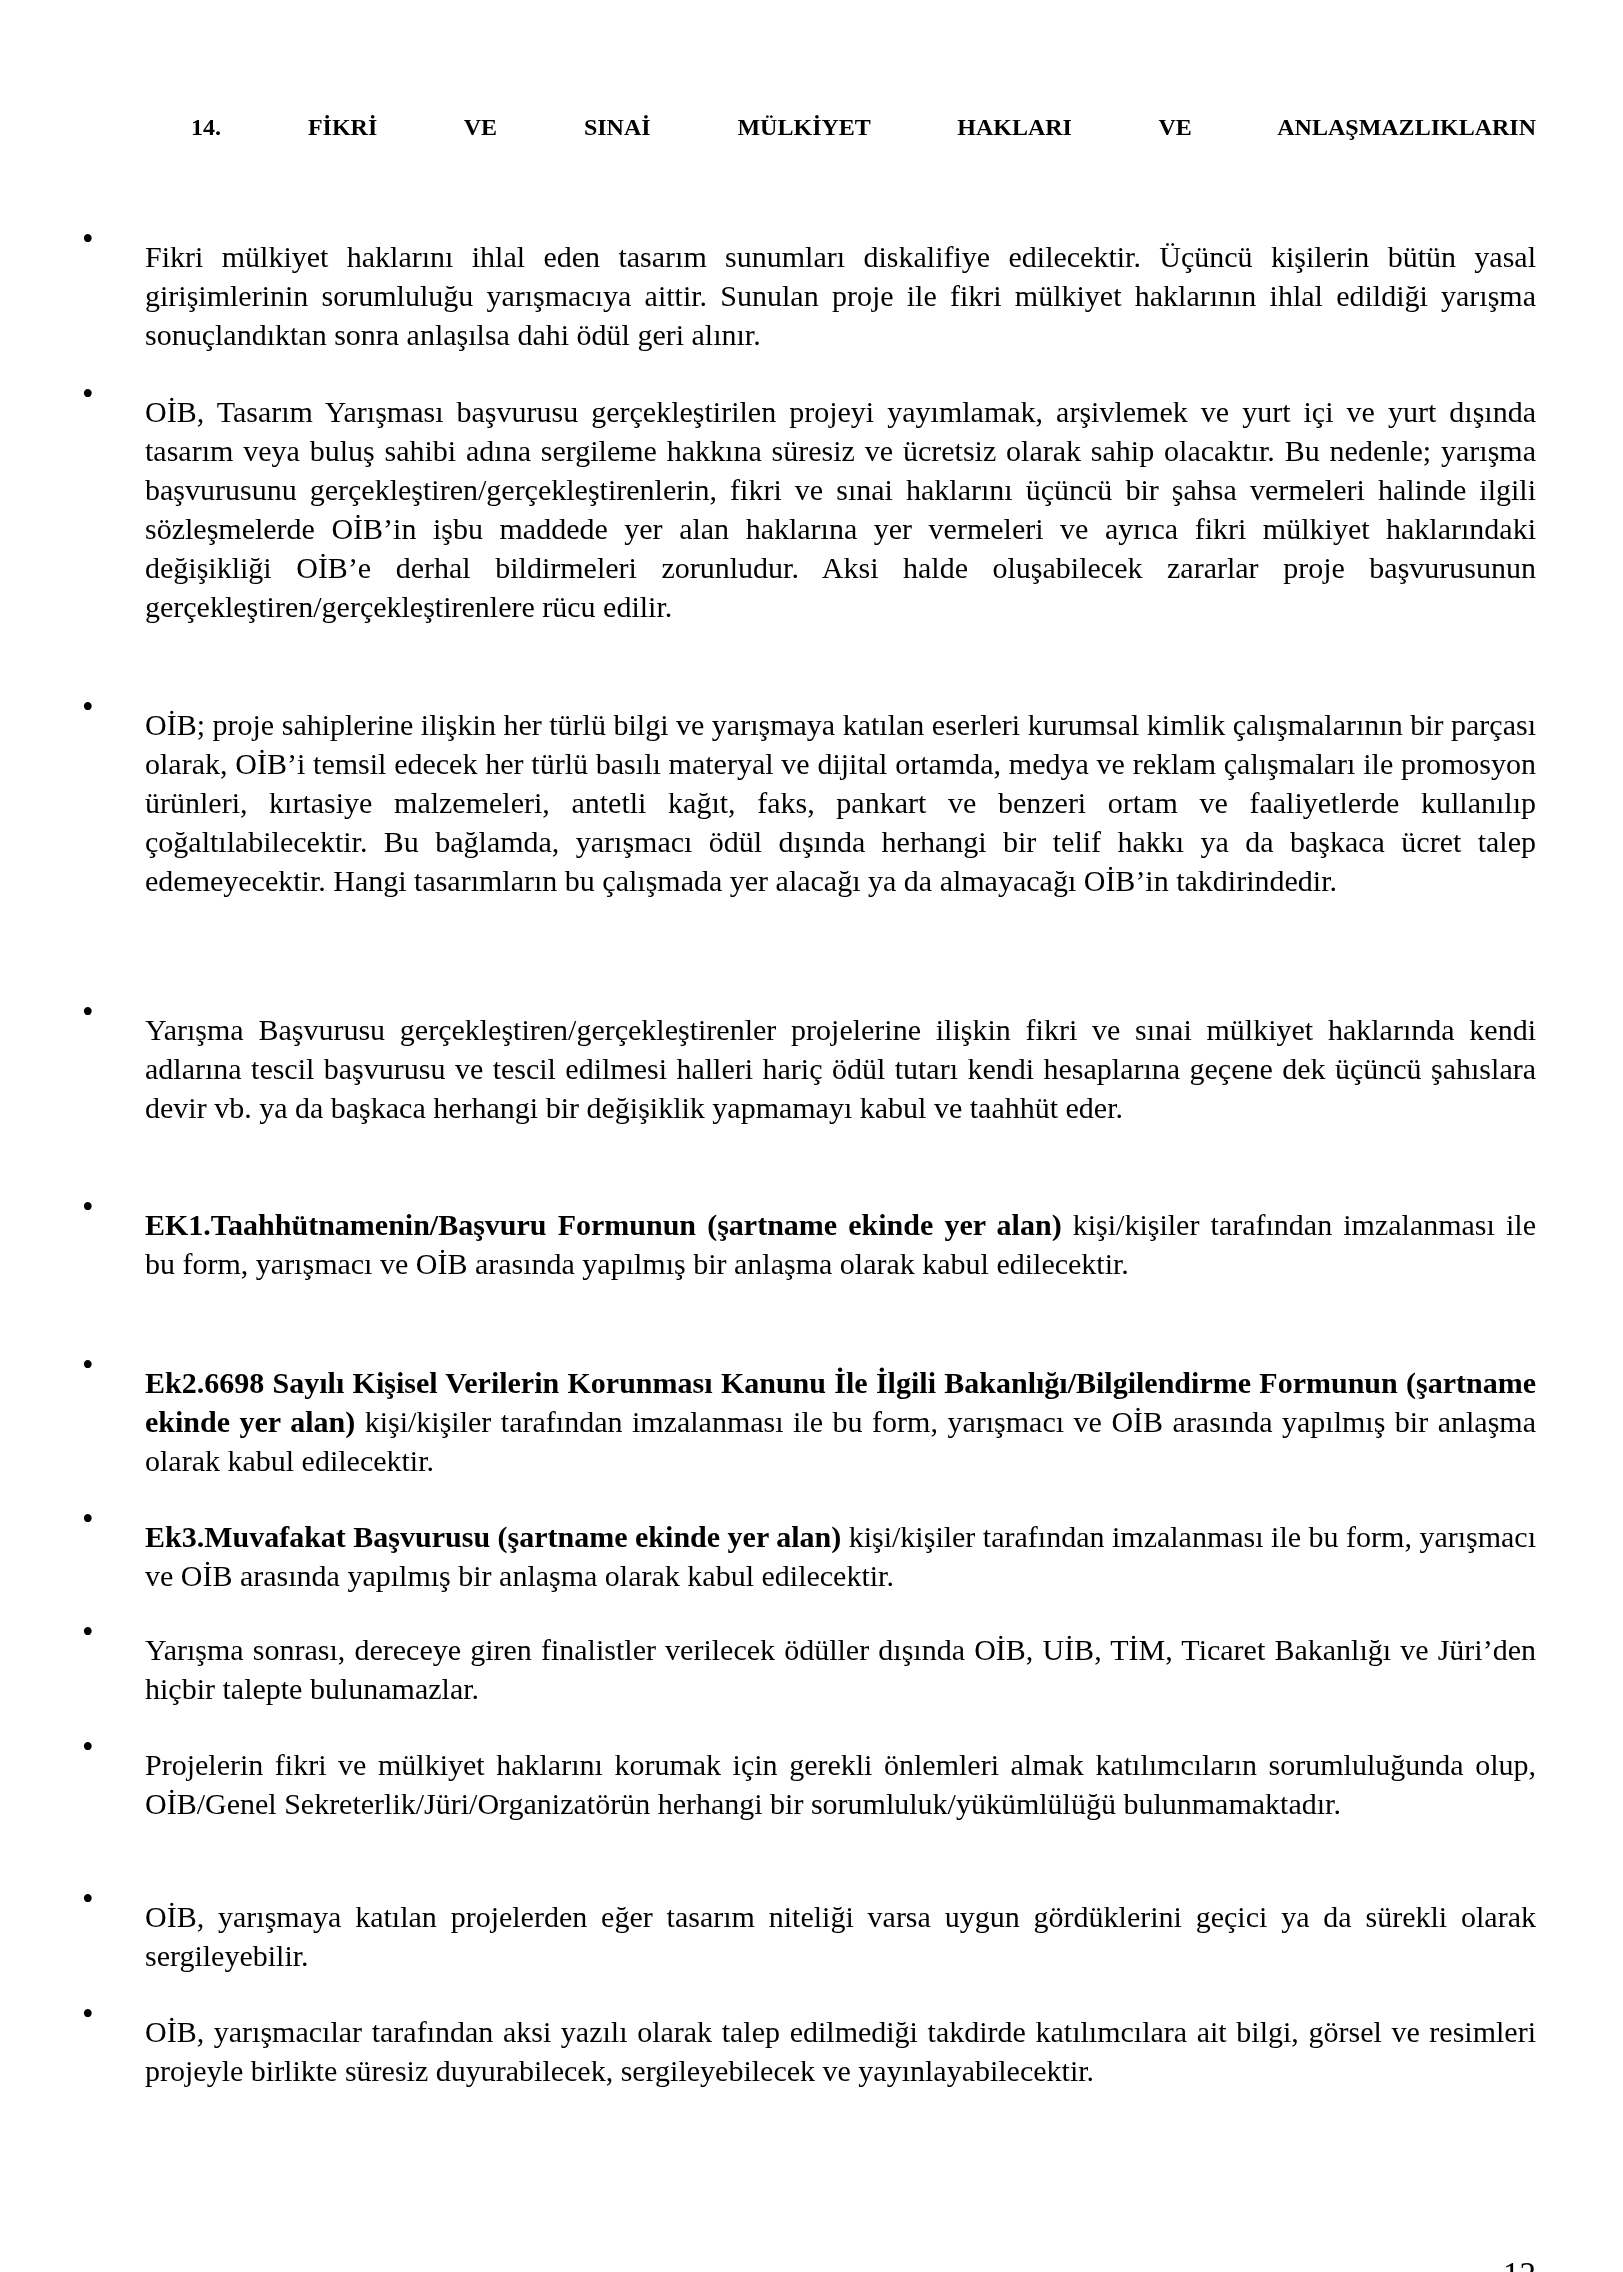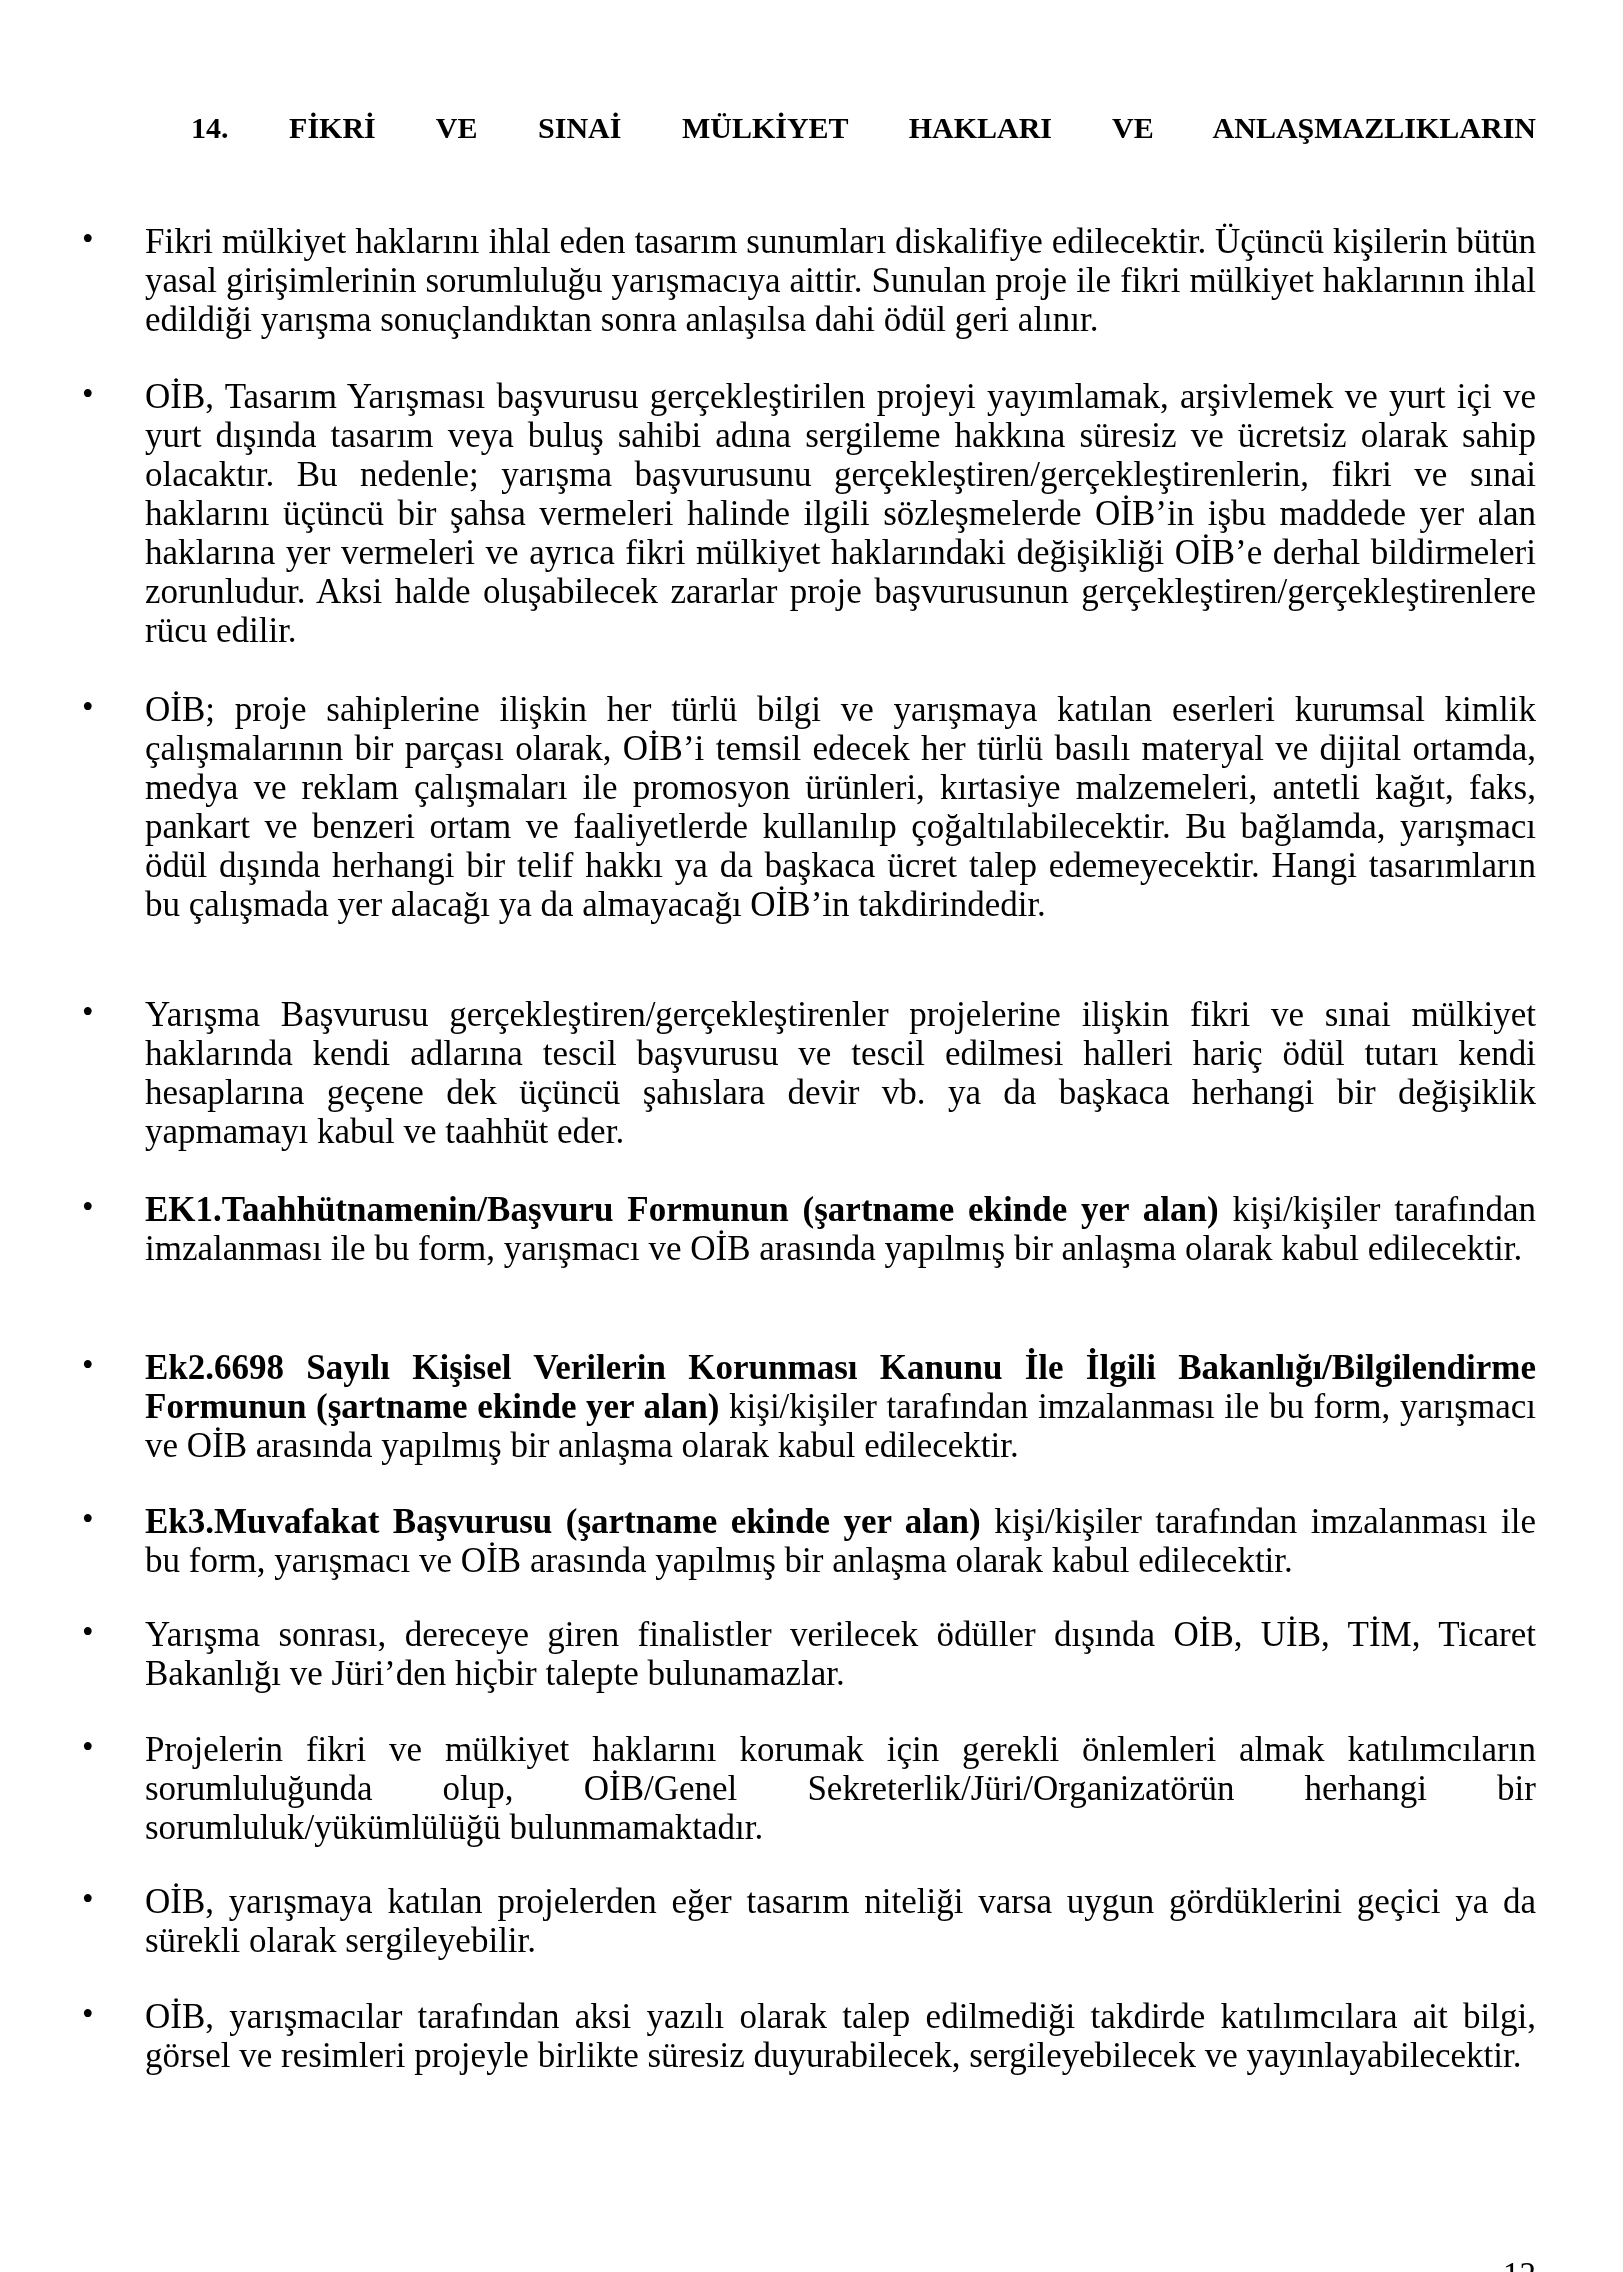--- a/index.html
+++ b/index.html
@@ -21,21 +21,21 @@
       top: 0;
       width: 1623px;
       height: 2273px;
     }
     .heading {
       position: absolute;
       left: 191px;
       top: 108px;
       width: 1345px;
       font-weight: bold;
-      font-size: 30px;
+      font-size: 24px;
       line-height: 39px;
       text-align: justify;
       text-align-last: left;
       margin: 0;
       word-spacing: 10.2px;
     }
     .heading .line1 {
       display: block;
       text-align: justify;
       text-align-last: justify;
@@ -62,23 +62,23 @@
       position: absolute;
       left: 0;
       top: 0;
       width: 22px;
       font-size: 33px;
       line-height: 39px;
     }
     .text {
       position: absolute;
       left: 63px;
-      top: 2px;
+      top: 17px;
       width: 1391px;
-      font-size: 35px;
+      font-size: 30px;
       line-height: 39px;
       text-align: justify;
       margin: 0;
     }
     .text b {
       font-weight: bold;
       margin-top: 24px;
     }
     .page-number {
       position: absolute;

